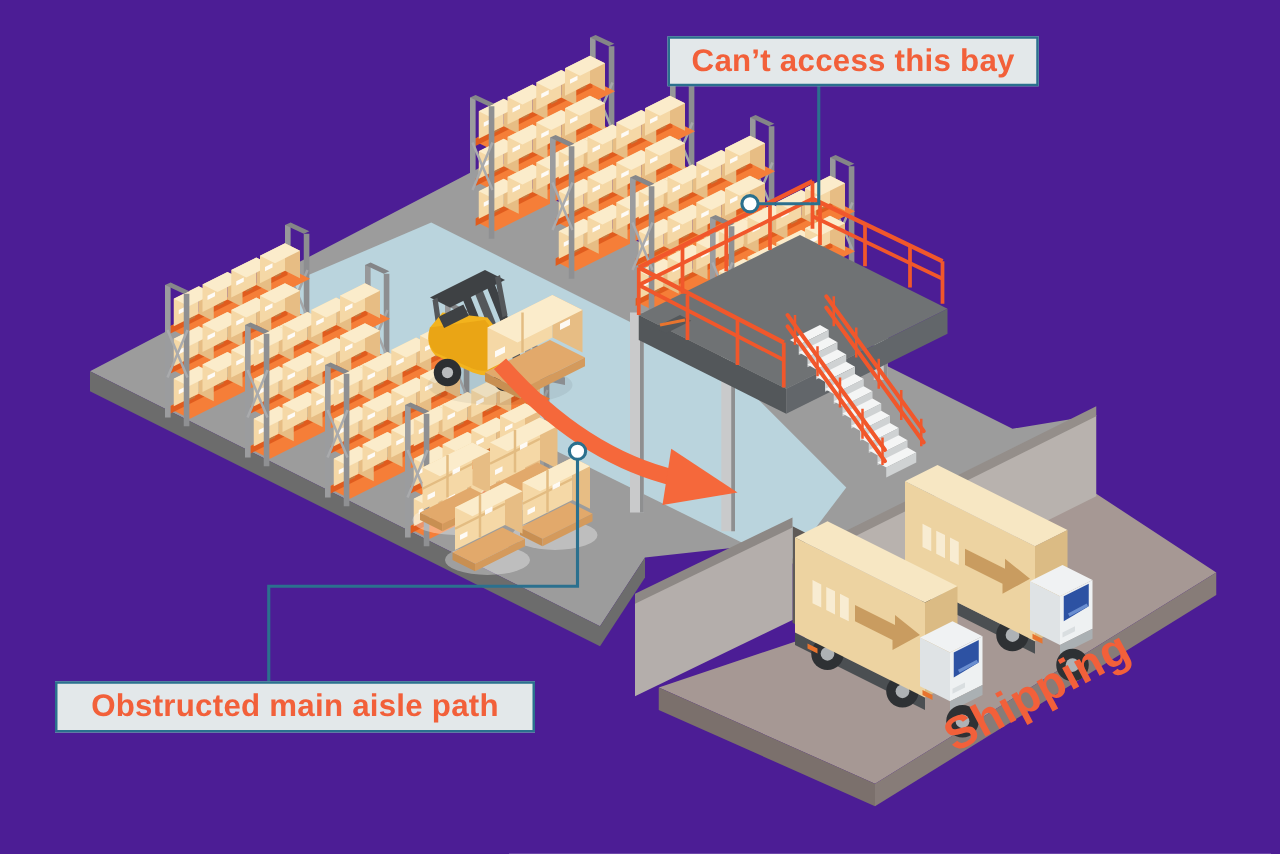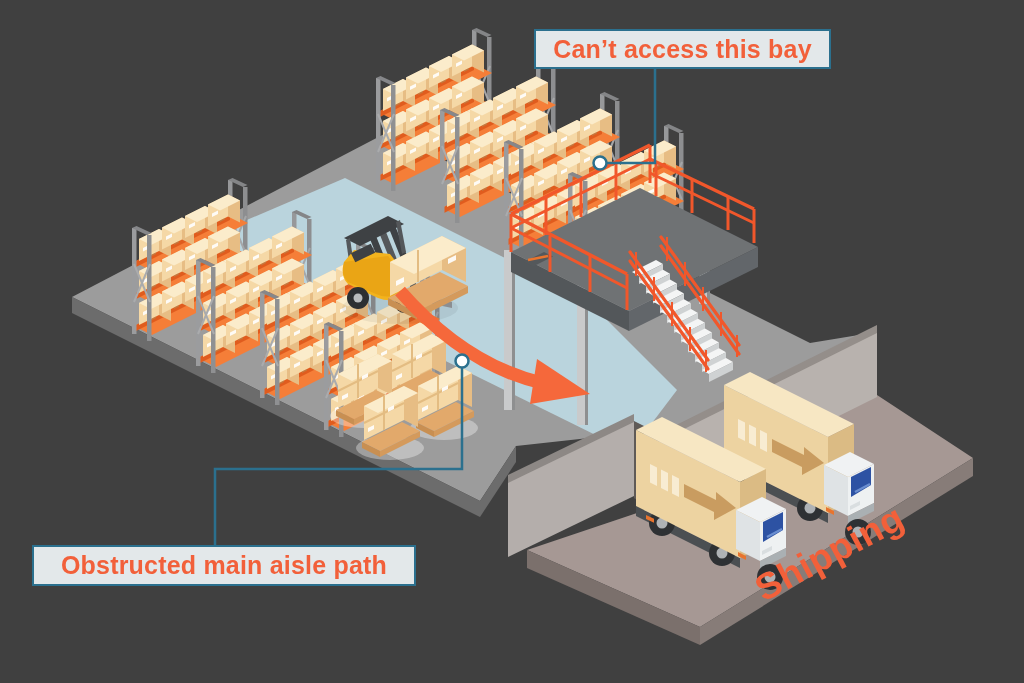--- a/index.html
+++ b/index.html
@@ -1,37 +1,37 @@
 <!DOCTYPE html>
 <html><head>
 <meta charset="utf-8">
 <style>
   html,body{margin:0;padding:0;}
   .stage{
     position:relative;
     width:1024px;height:683px;
-    background:#404040;
+    background:#4c1d95;
     overflow:hidden;
     font-family:"Liberation Sans", sans-serif;
   }
   .stage svg{position:absolute;left:0;top:0;}
   .callout{
     position:absolute;
     box-sizing:border-box;
     background:#e3e8ea;
     border:2px solid #2b708e;
     color:#f2603a;
     font-weight:700;
     font-size:25px;
     letter-spacing:.2px;
     display:flex;align-items:center;justify-content:center;
     white-space:nowrap;
   }
   .callout-bay{left:534px;top:29px;width:297px;height:40px;}
-  .callout-aisle{left:32px;top:545px;width:384px;height:41px;}
+  .callout-aisle{left:44px;top:545px;width:384px;height:41px;}
   .shipping-label{
     position:absolute;
     left:747px;top:524px;width:190px;height:46px;
     color:#f2603a;font-weight:700;font-size:37px;letter-spacing:.5px;
     transform:rotate(-28deg);
     transform-origin:50% 50%;
     display:flex;align-items:center;
   }
 </style>
 </head>

